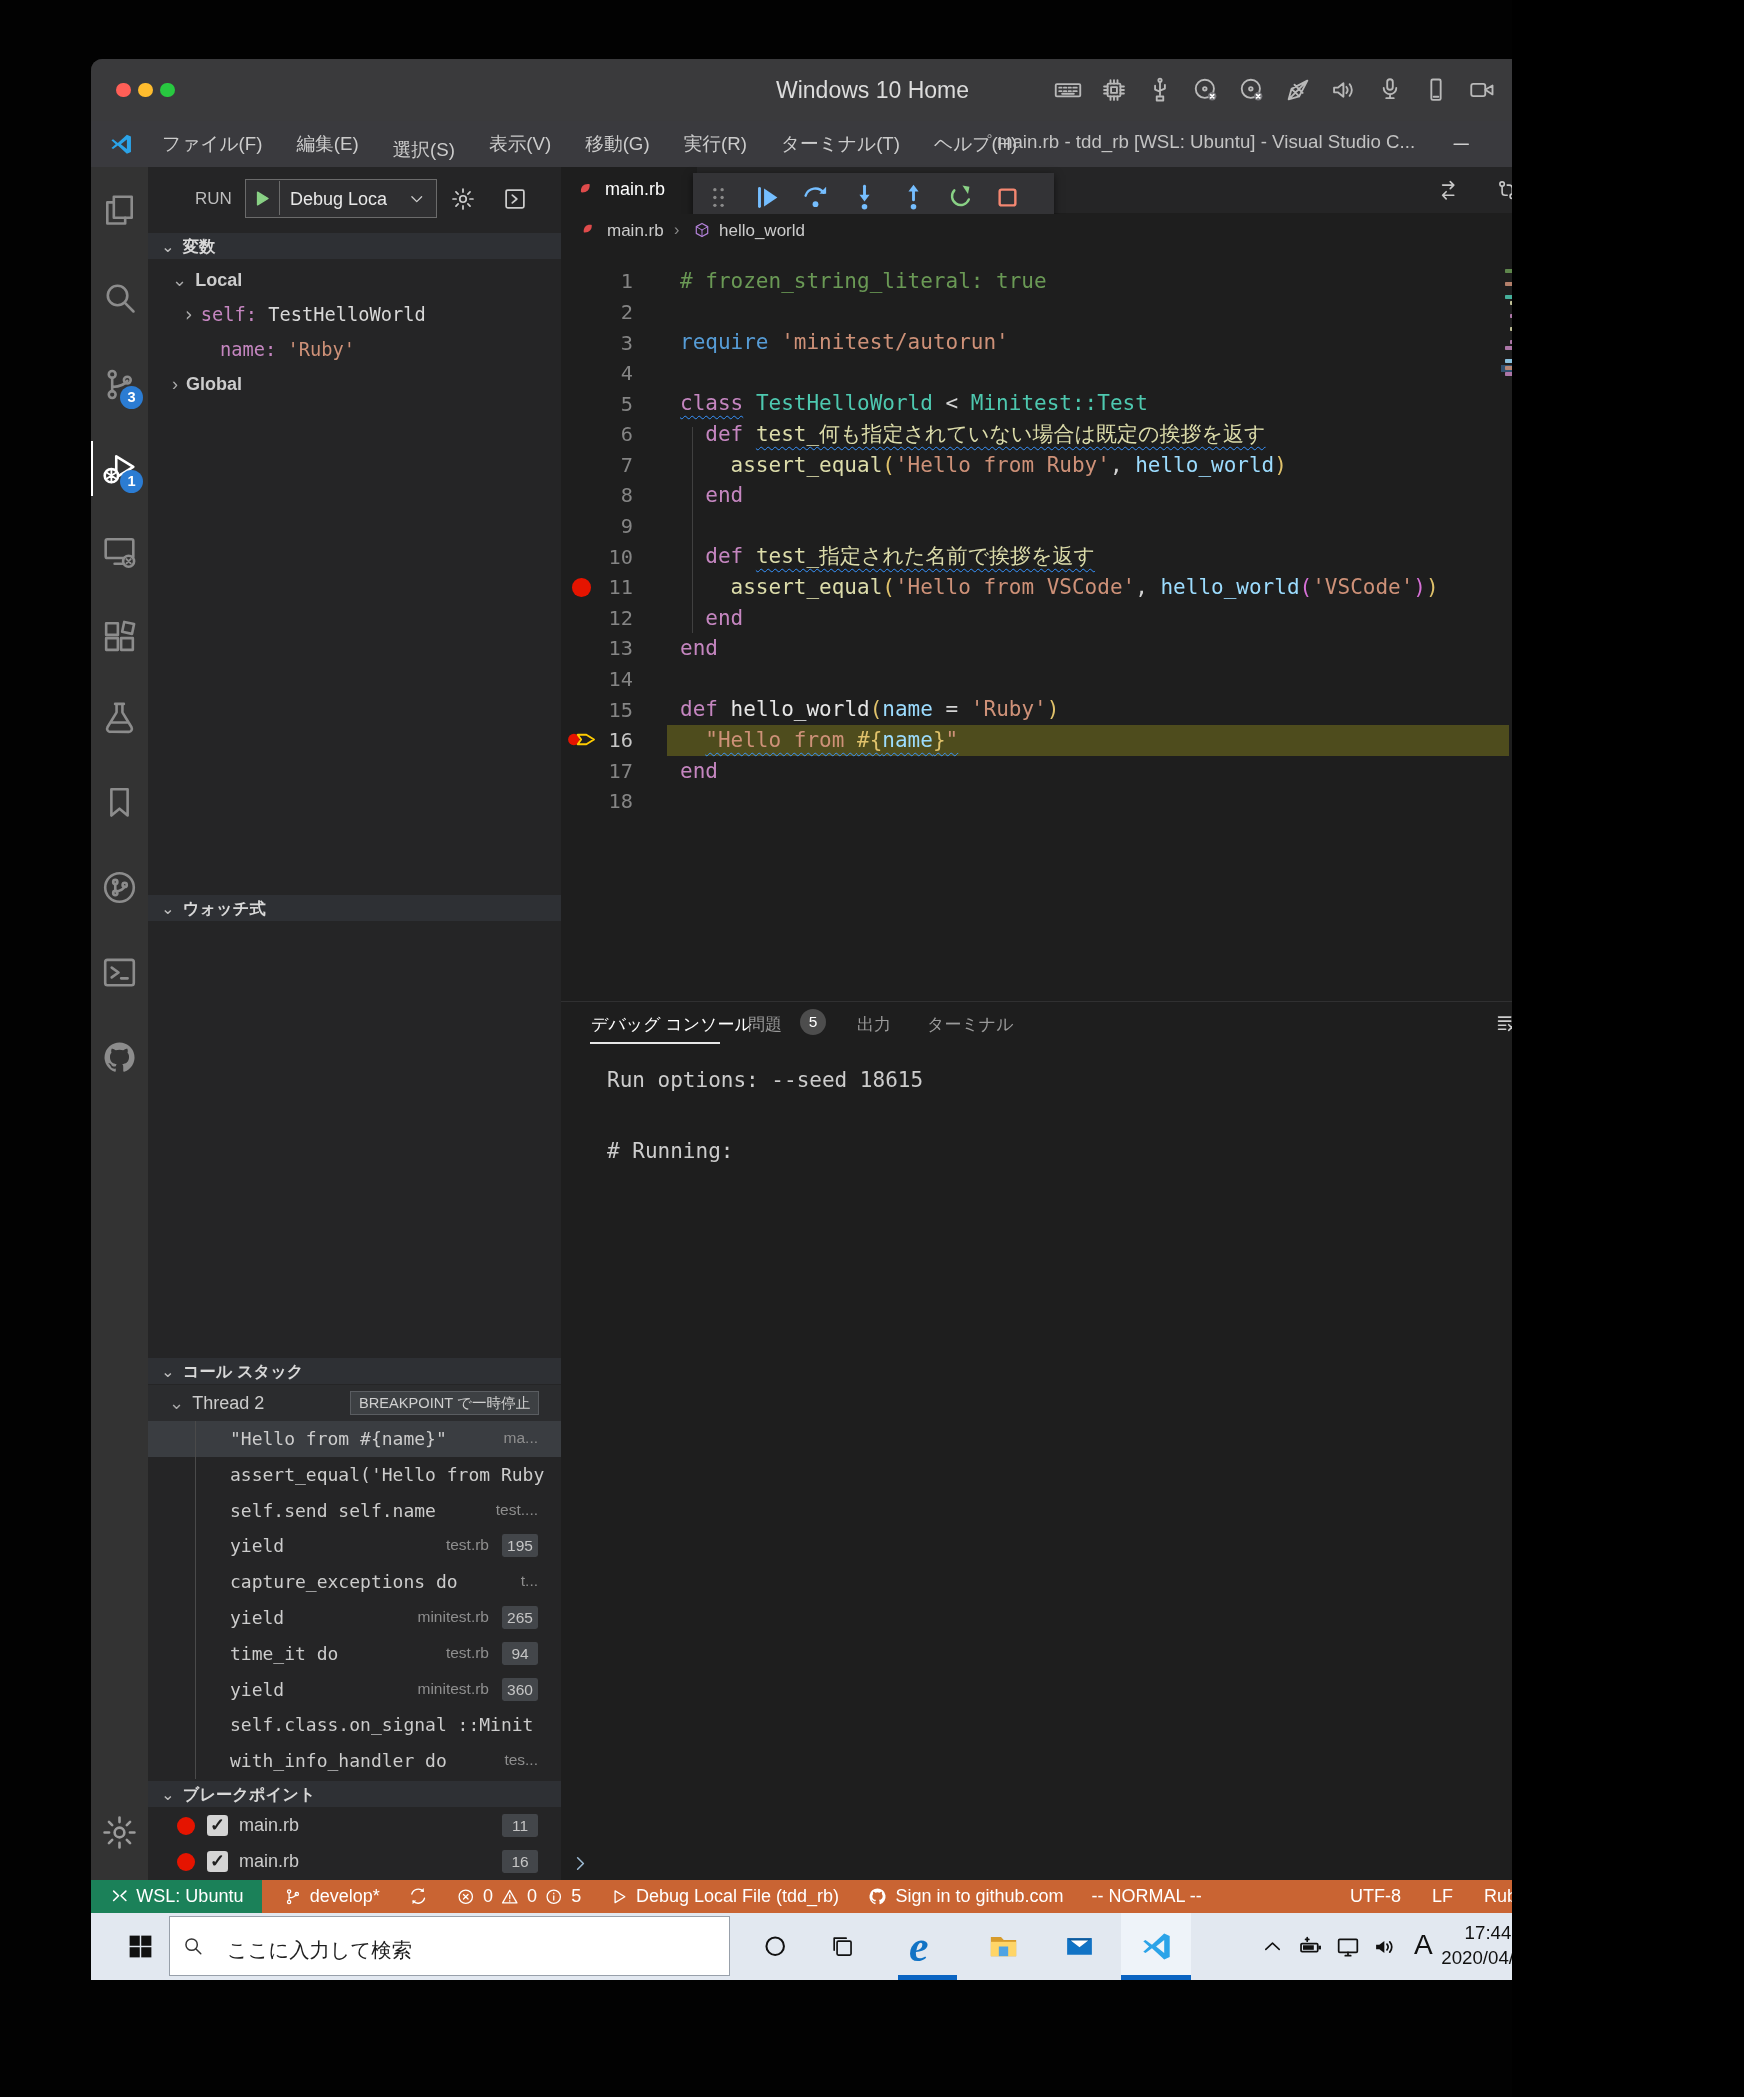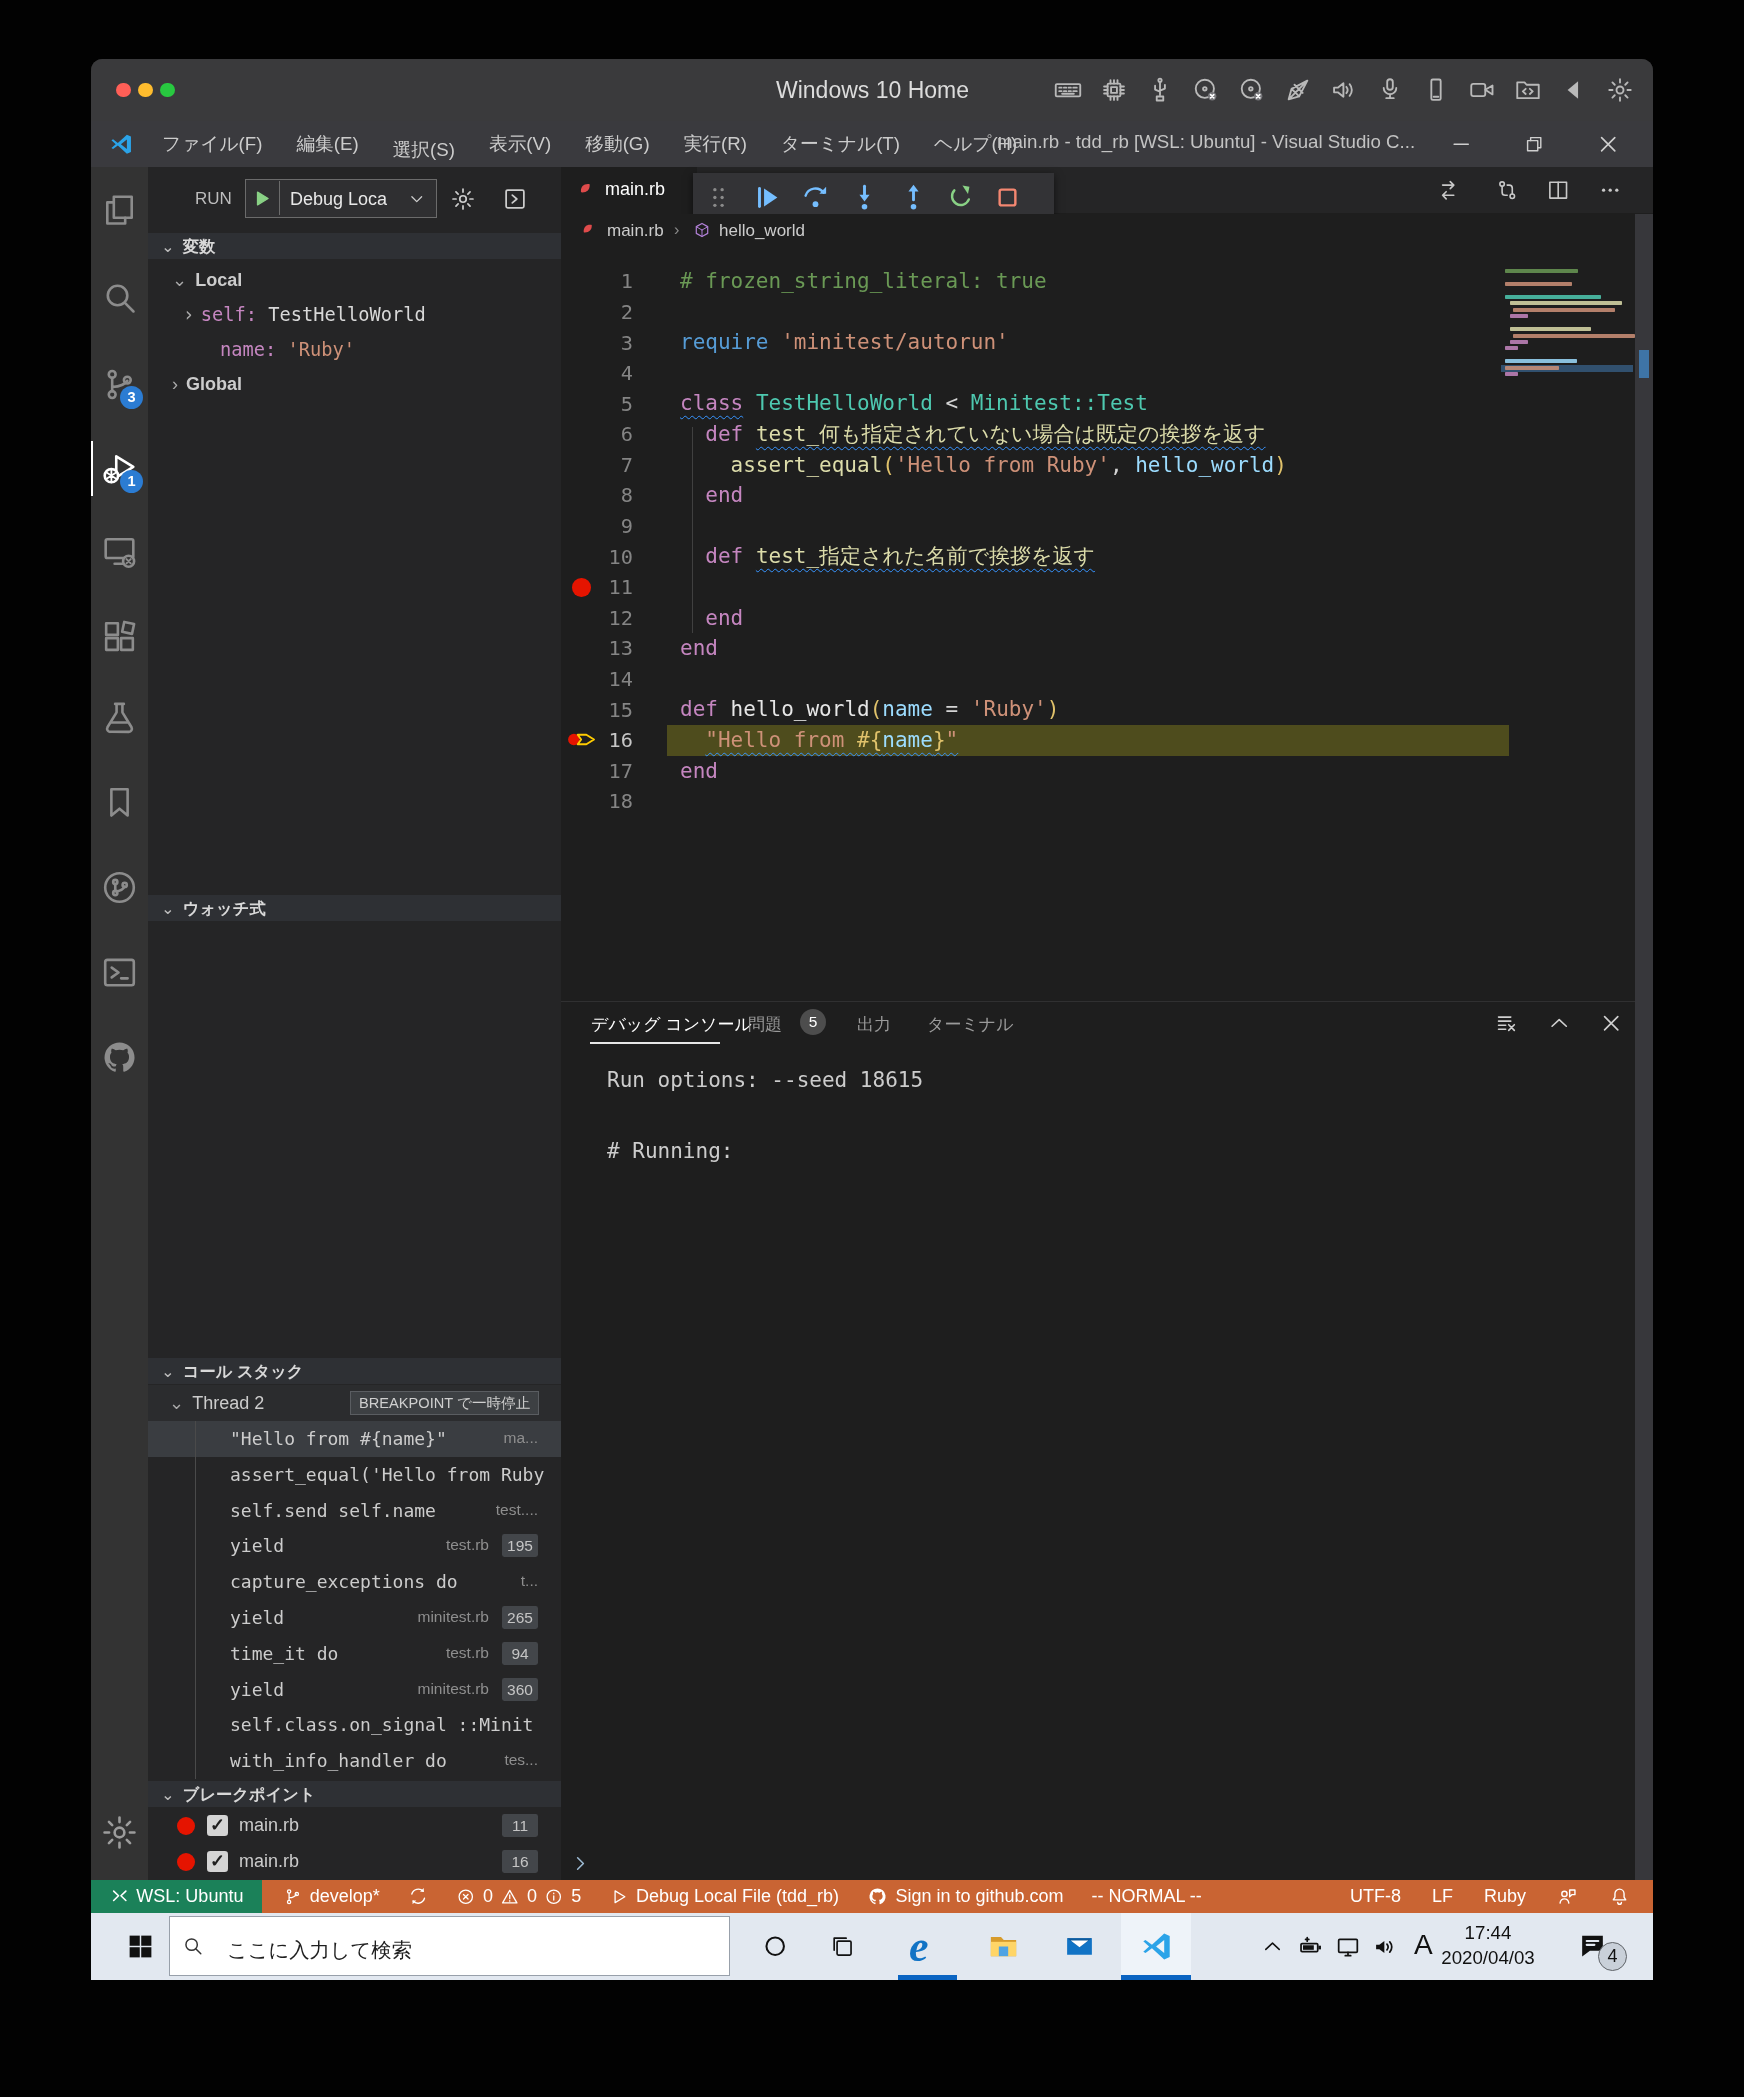--- a/index.html
+++ b/index.html
@@ -1,16 +1,16 @@
 <!DOCTYPE html>
 <html style="font-size:13px"><head>
 <meta charset="utf-8">
 <style>
   html,body{margin:0;padding:0;background:#000;}
-  #desktop{position:relative;width:1744px;height:2097px;background:#020202;font-family:"Liberation Sans",sans-serif;overflow:hidden;}
+  #desktop{position:relative;width:1512px;height:2097px;background:#020202;font-family:"Liberation Sans",sans-serif;overflow:hidden;}
   #vm{position:absolute;left:91px;top:59px;width:1562px;height:1921px;border-radius:11.4px 11.4px 0 0;overflow:hidden;background:#1e1e1e;}
   .abs{position:absolute;}
   .ic{display:inline-block;}
   .ic svg{display:block;width:100%;height:100%;}
   .mono{font-family:"DejaVu Sans Mono",monospace;}
   
   .cm{color:#6A9955}.kw{color:#C586C0}.kb{color:#569CD6}.cl{color:#4EC9B0}.fn{color:#DCDCAA}
   .vr{color:#9CDCFE}.st{color:#CE9178}.pl{color:#D4D4D4}.wh{color:#E6E6E6}.b1{color:#E0C26B}.b2{color:#D670D6}
   .sq{text-decoration-line:underline;text-decoration-style:wavy;text-decoration-color:#3794FF;text-decoration-thickness:1.2px;text-underline-offset:4.9px;}
   .codeline{position:absolute;left:119px;white-space:pre;font-family:"DejaVu Sans Mono",monospace;font-size:21px;}
@@ -452,20 +452,21 @@
         <div class="codeline" style="top:170px;line-height:31px;"><span class="pl">  </span><span class="kw">def</span><span class="pl"> </span><span class="fn sq">test_何も指定されていない場合は既定の挨拶を返す</span></div>
         <div class="lnum" style="top:204px;">7</div>
         <div class="codeline" style="top:201px;line-height:31px;"><span class="pl">    </span><span class="fn">assert_equal</span><span class="b1">(</span><span class="st">'Hello from Ruby'</span><span class="pl">, </span><span class="vr">hello_world</span><span class="b1">)</span></div>
         <div class="lnum" style="top:234px;">8</div>
         <div class="codeline" style="top:231px;line-height:31px;"><span class="pl">  </span><span class="kw">end</span></div>
         <div class="lnum" style="top:265px;">9</div>
         <div class="lnum" style="top:296px;">10</div>
         <div class="codeline" style="top:292px;line-height:31px;"><span class="pl">  </span><span class="kw">def</span><span class="pl"> </span><span class="fn sq">test_指定された名前で挨拶を返す</span></div>
         <span class="abs" style="left:11.4px;top:329px;width:18.7px;height:18.7px;border-radius:50%;background:#E51400;"></span>
         <div class="lnum" style="top:326px;">11</div>
+        <div class="codeline" style="top:323px;line-height:31px;"><span class="pl">    </span><span class="fn">assert_equal</span><span class="b1">(</span><span class="st">'Hello from VSCode'</span><span class="pl">, </span><span class="vr">hello_world</span><span class="b2">(</span><span class="st">'VSCode'</span><span class="b2">)</span><span class="b1">)</span></div>
         <div class="lnum" style="top:357px;">12</div>
         <div class="codeline" style="top:354px;line-height:31px;"><span class="pl">  </span><span class="kw">end</span></div>
         <div class="lnum" style="top:387px;">13</div>
         <div class="codeline" style="top:384px;line-height:31px;"><span class="kw">end</span></div>
         <div class="lnum" style="top:418px;">14</div>
         <div class="lnum" style="top:449px;">15</div>
         <div class="codeline" style="top:445px;line-height:31px;"><span class="kw">def</span><span class="pl"> </span><span class="wh">hello_world</span><span class="b1">(</span><span class="vr">name</span><span class="pl"> = </span><span class="st">'Ruby'</span><span class="b1">)</span></div>
         <div class="abs" style="left:106px;top:476px;width:842px;height:31px;background:#4e4c1d;"></div>
         <span class="abs ic" style="left:4.9px;top:479px;width:33px;height:23px;">
           <svg viewBox="0 0 34 24" fill="none">

